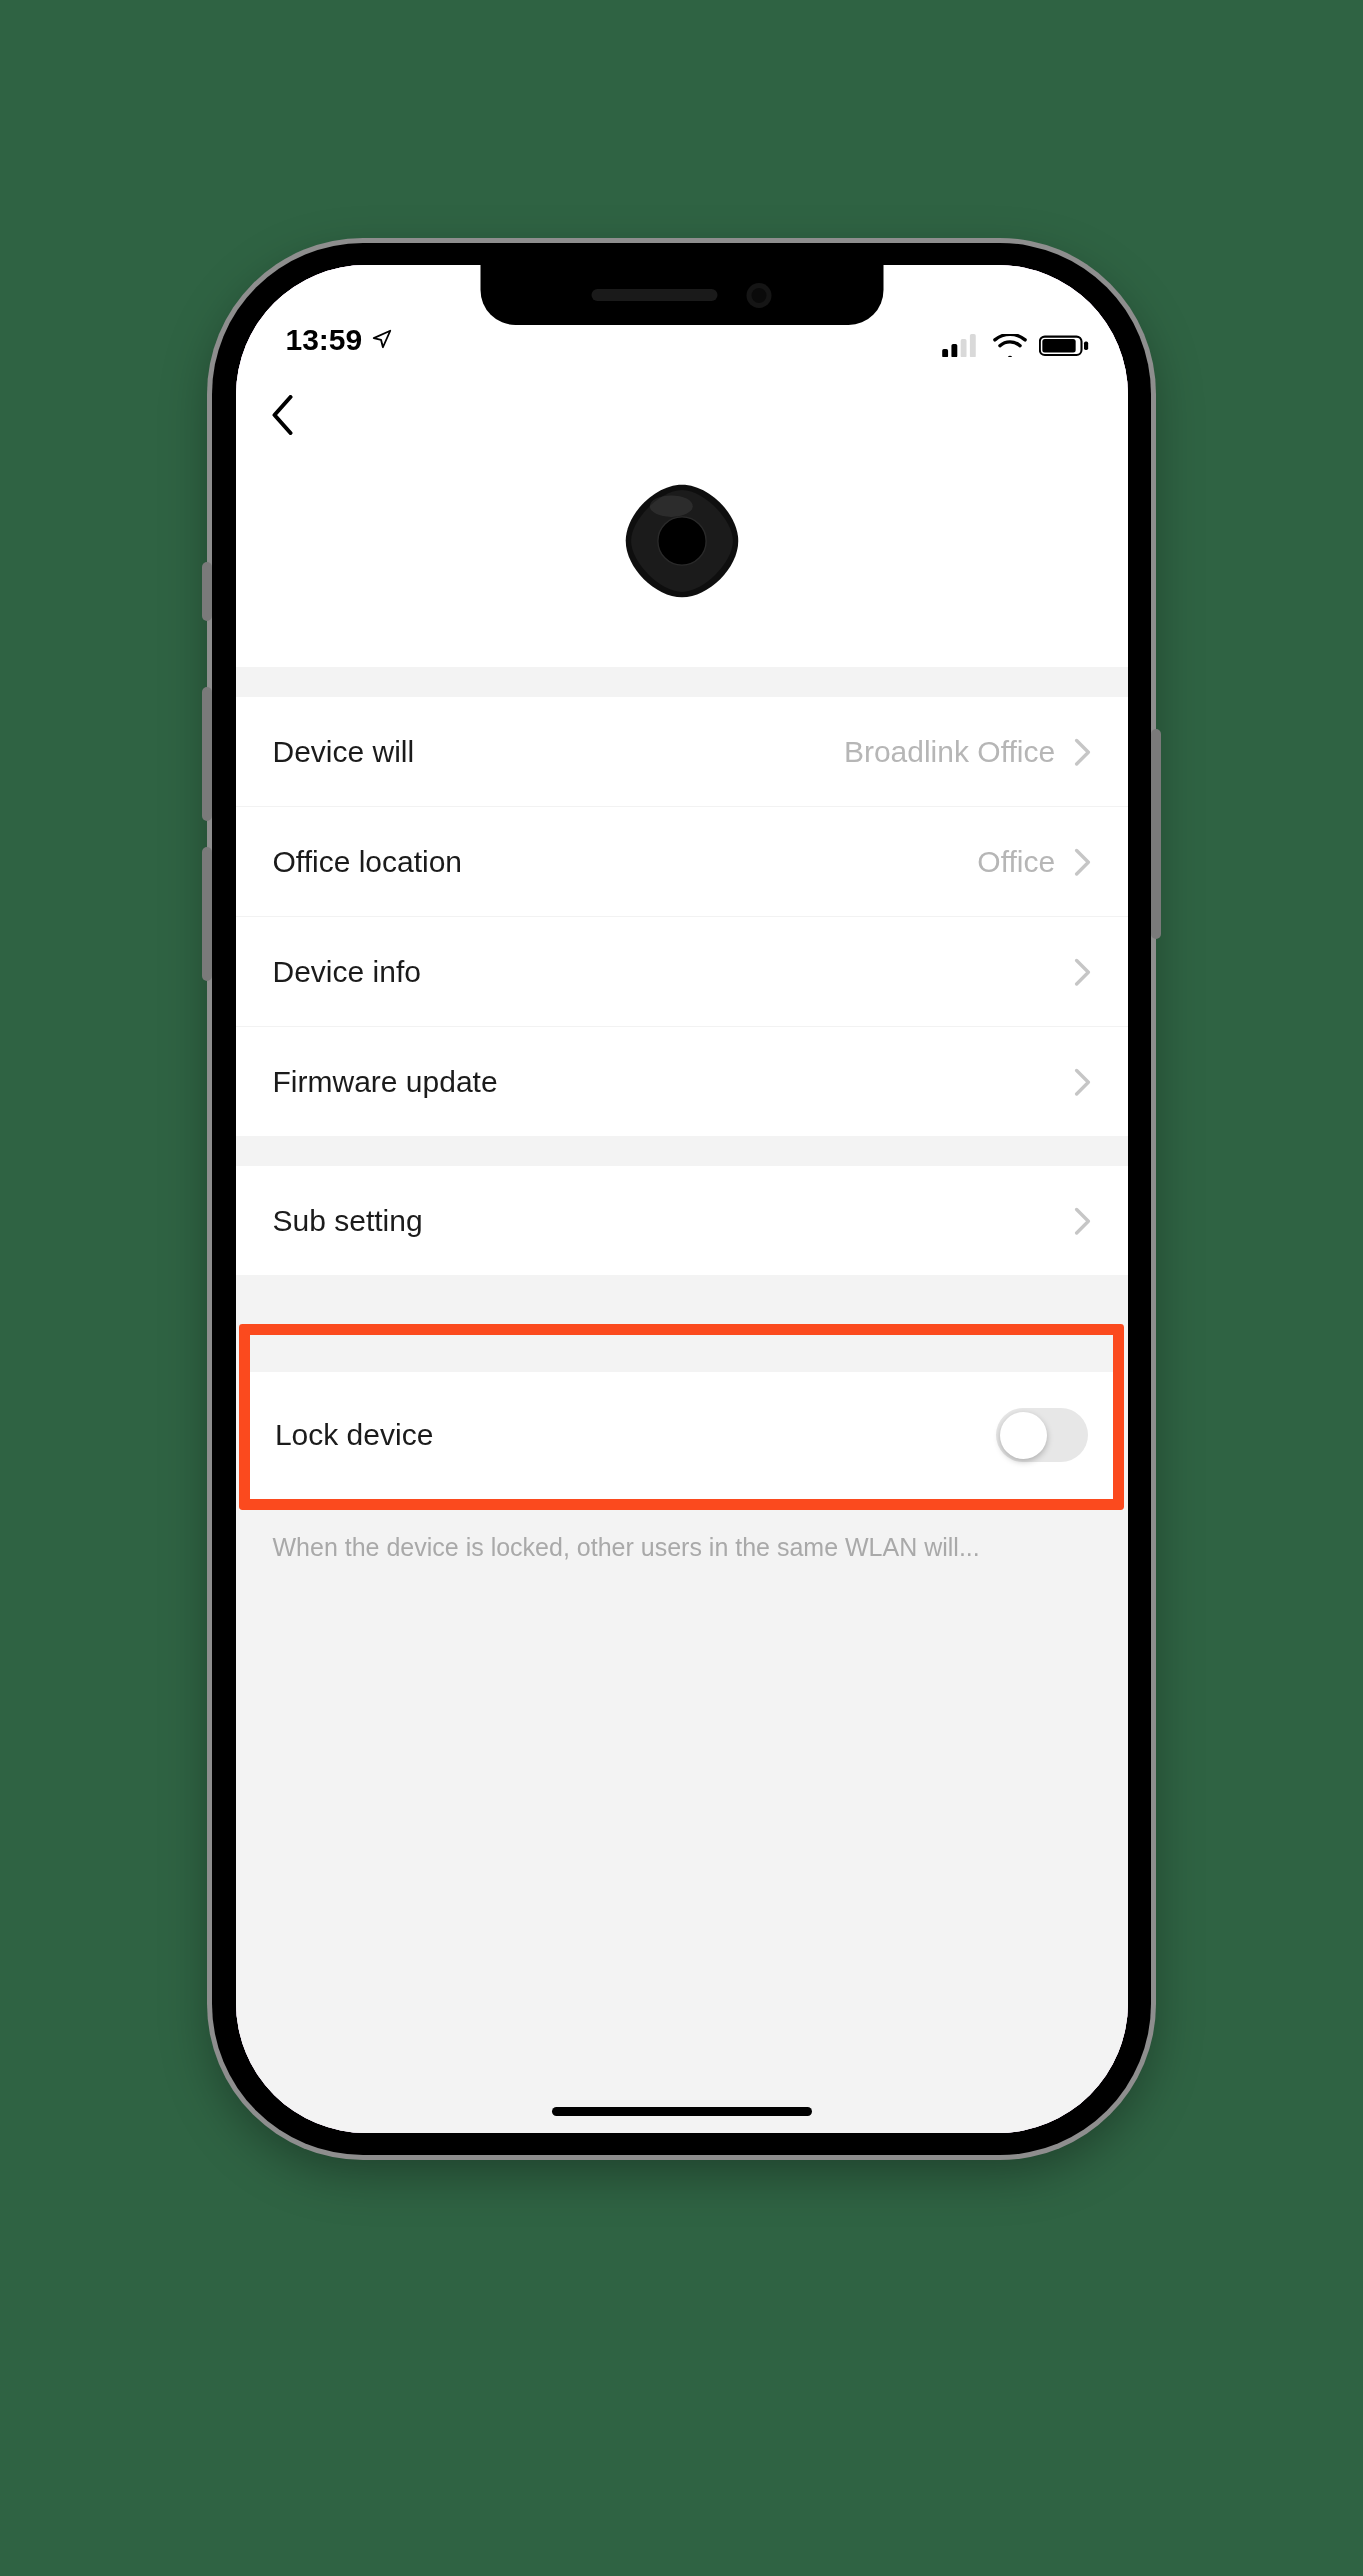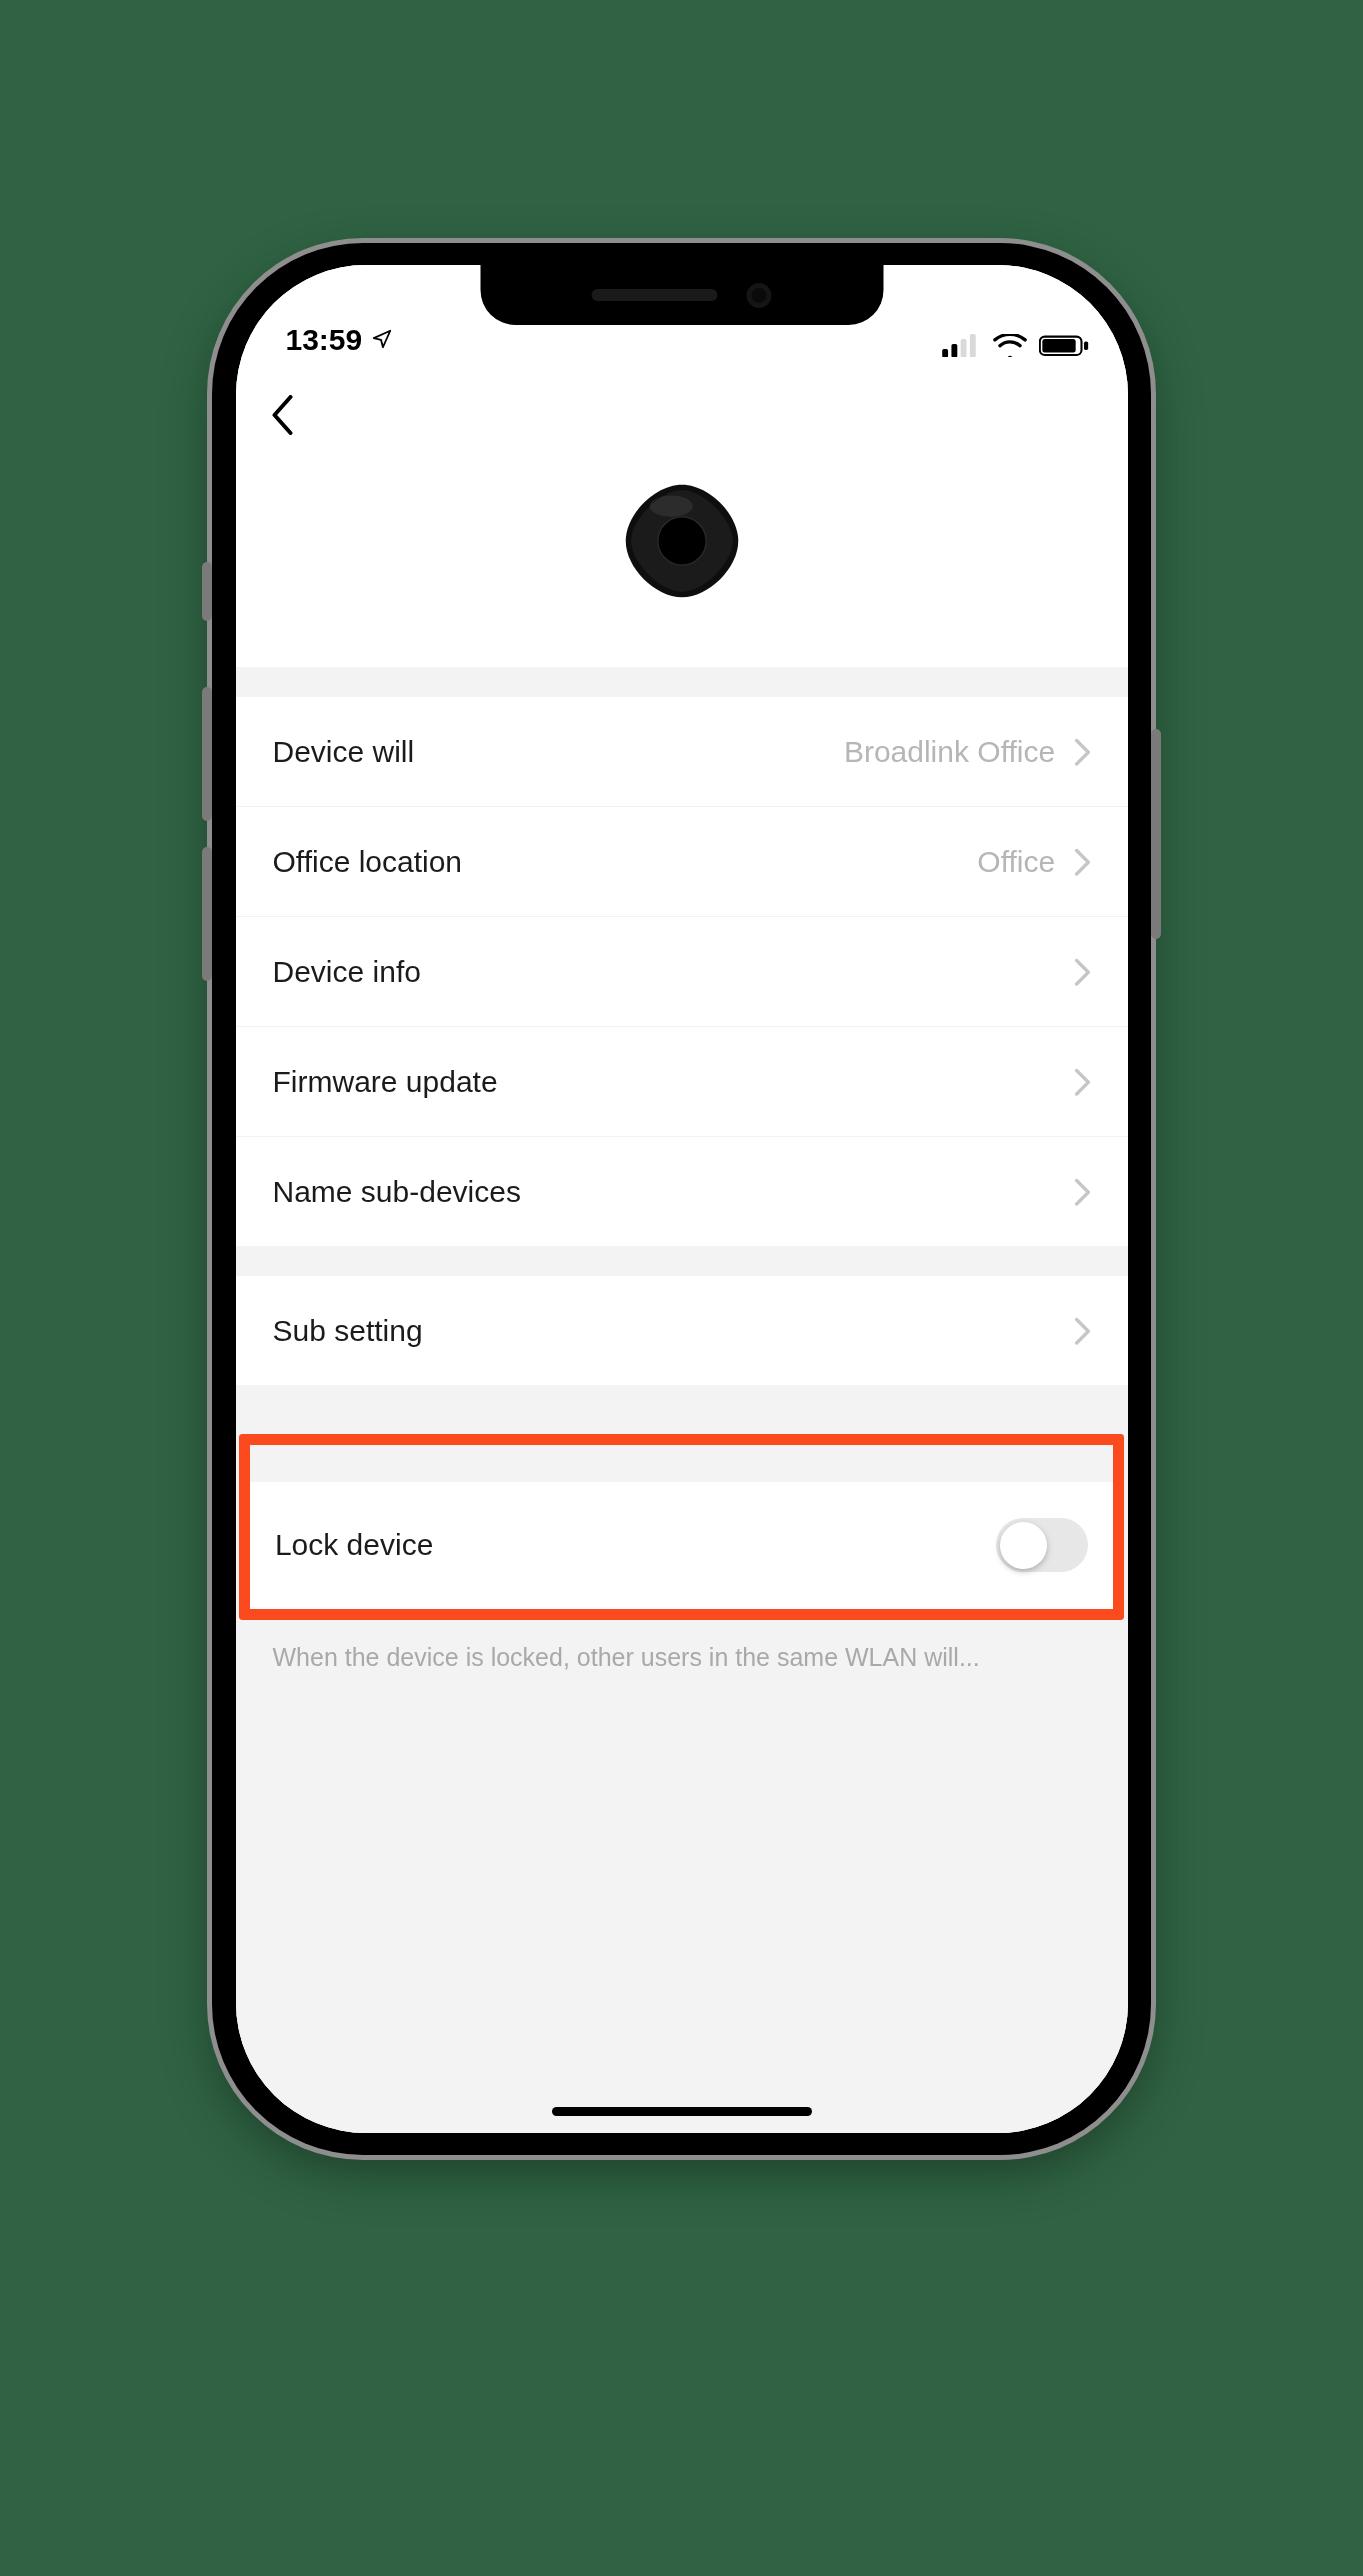--- a/index.html
+++ b/index.html
@@ -22,21 +22,21 @@
     top: 243px;
     width: 939px;
     height: 1912px;
     background: #000;
     border-radius: 151px;
     box-shadow: 0 0 0 5px #8e8e8e, 0 17px 50px rgba(0,0,0,0.35);
   }
   .phone-inner {
     position: absolute;
     left: 23.5px; top: 22px; right: 23.5px; bottom: 22px;
-    background: #22c55e;
+    background: #f0abfc;
     border-radius: 130px;
     overflow: hidden;
   }
   
   .side-btn {
     position: absolute;
     background: #7a7a7a;
     border-radius: 5px;
   }
   .btn-mute { left: -10px; top: 319px; width: 10px; height: 59px; }
@@ -307,29 +307,20 @@
           </div>
           <div class="row">
             <span class="label">Firmware update</span>
             <span class="value"></span>
             <span class="chev">
                 <svg viewBox="0 0 20 34">
                   <path d="M3 3 L17 17 L3 31" fill="none" stroke="#c6c6c6" stroke-width="4" stroke-linecap="round" stroke-linejoin="round"></path>
                 </svg>
               </span>
           </div>
-          <div class="row">
-            <span class="label">Name sub-devices</span>
-            <span class="value"></span>
-            <span class="chev">
-                <svg viewBox="0 0 20 34">
-                  <path d="M3 3 L17 17 L3 31" fill="none" stroke="#c6c6c6" stroke-width="4" stroke-linecap="round" stroke-linejoin="round"></path>
-                </svg>
-              </span>
-          </div>
         </div>
 
         <div class="gap"></div>
 
         <div class="list">
           <div class="row">
             <span class="label">Sub setting</span>
             <span class="chev" style="margin-left:auto;">
                 <svg viewBox="0 0 20 34">
                   <path d="M3 3 L17 17 L3 31" fill="none" stroke="#c6c6c6" stroke-width="4" stroke-linecap="round" stroke-linejoin="round"></path>

